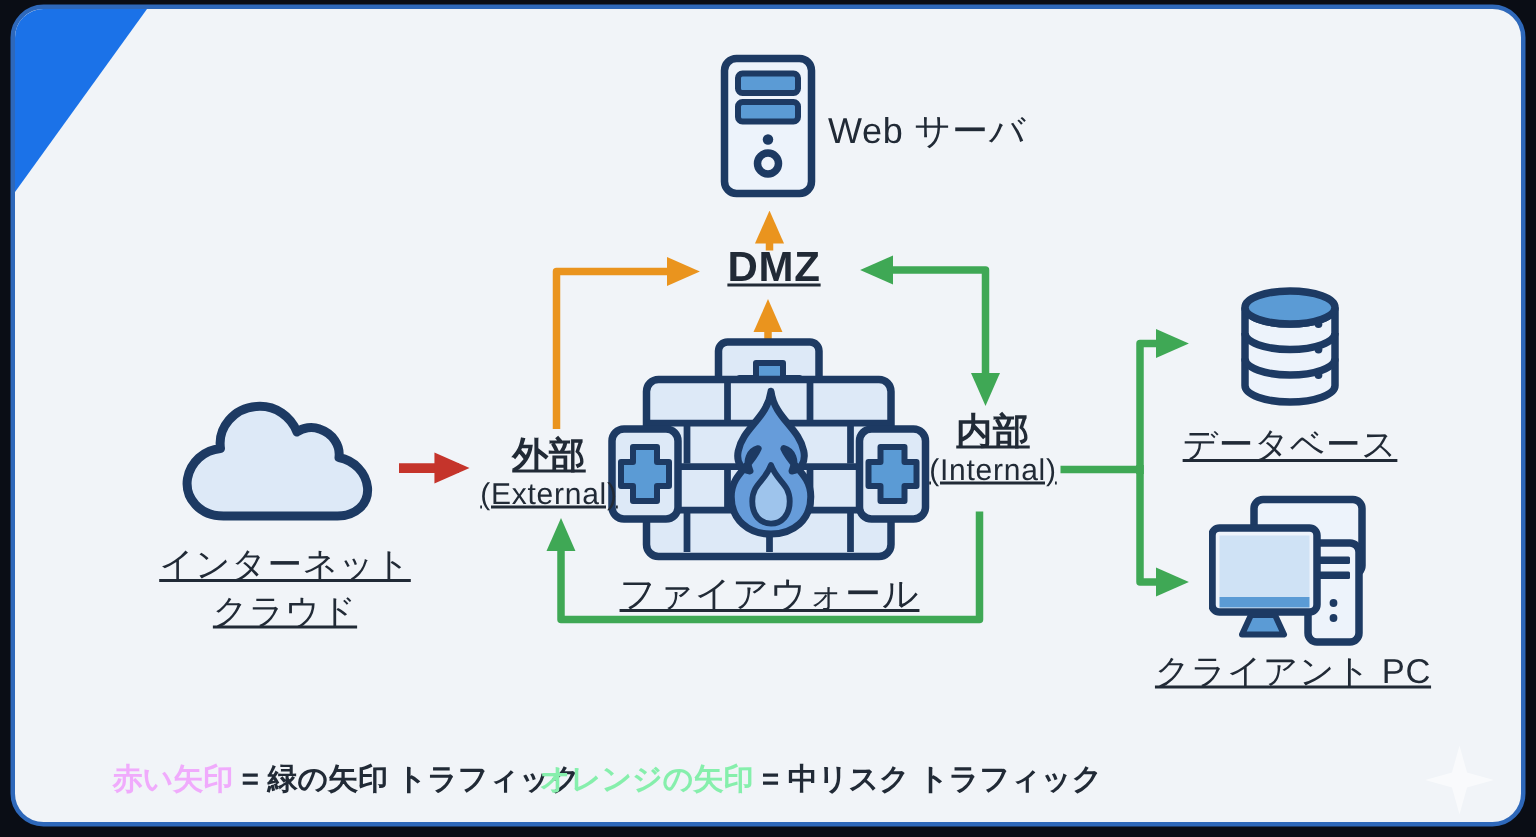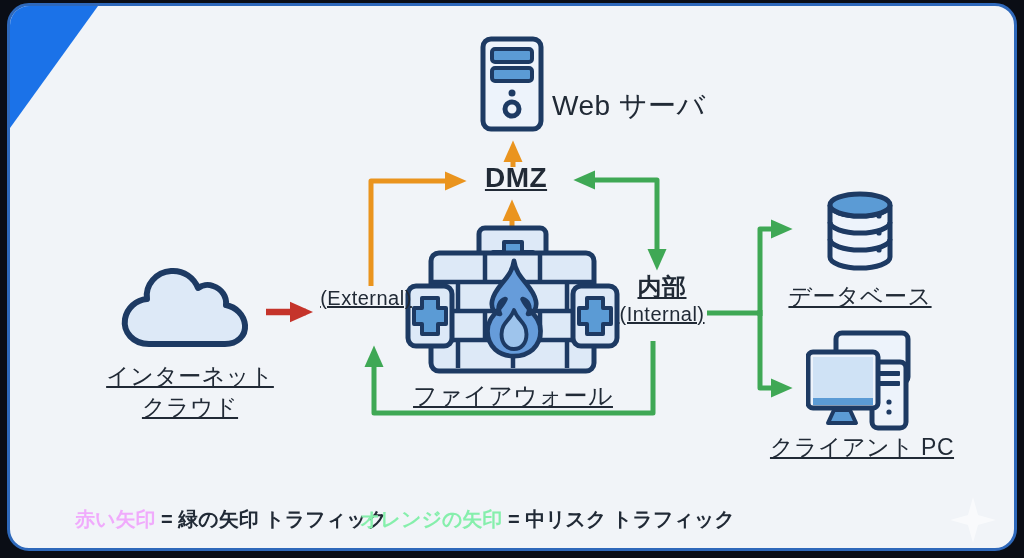--- a/index.html
+++ b/index.html
@@ -146,25 +146,26 @@
     <circle class="f-dark" cx="83" cy="72" r="2.6"></circle>
     <circle class="f-dark" cx="83" cy="82" r="2.6"></circle>
     <rect class="f-lighter outline" stroke-width="5" x="2" y="22" width="70" height="56" rx="5"></rect>
     <rect class="f-screen" x="7" y="27" width="60" height="41"></rect>
     <rect class="f-med" x="7" y="68" width="60" height="7"></rect>
     <path class="f-med outline" stroke-width="4" stroke-linejoin="round" d="M28,80 L44,80 L50,93 L22,93 Z"></path>
   </svg>
 </div>
 
 <div class="layer">
-  <div class="label" style="left:552px;top:87px;font-size:28px;">Web サーバ</div>
+  <div class="label" style="left:552px;top:71px;font-size:24px;">Web サーバ</div>
 
   <div class="label centered" style="left:516px;top:162px;font-size:28px;font-weight:600;">DMZ</div>
 
   <div class="label centered" style="left:366px;top:287px;font-size:24px;font-weight:600;">
+    <div>外部</div>
     <div class="sub" style="font-size:20px;">(External)</div>
   </div>
 
   <div class="label centered" style="left:662px;top:271px;font-size:24px;font-weight:600;">
     <div>内部</div>
     <div class="sub" style="font-size:20px;">(Internal)</div>
   </div>
 
   <div class="label centered" style="left:190px;top:361px;font-size:23px;line-height:1.35;">
     <div>インターネット</div>

